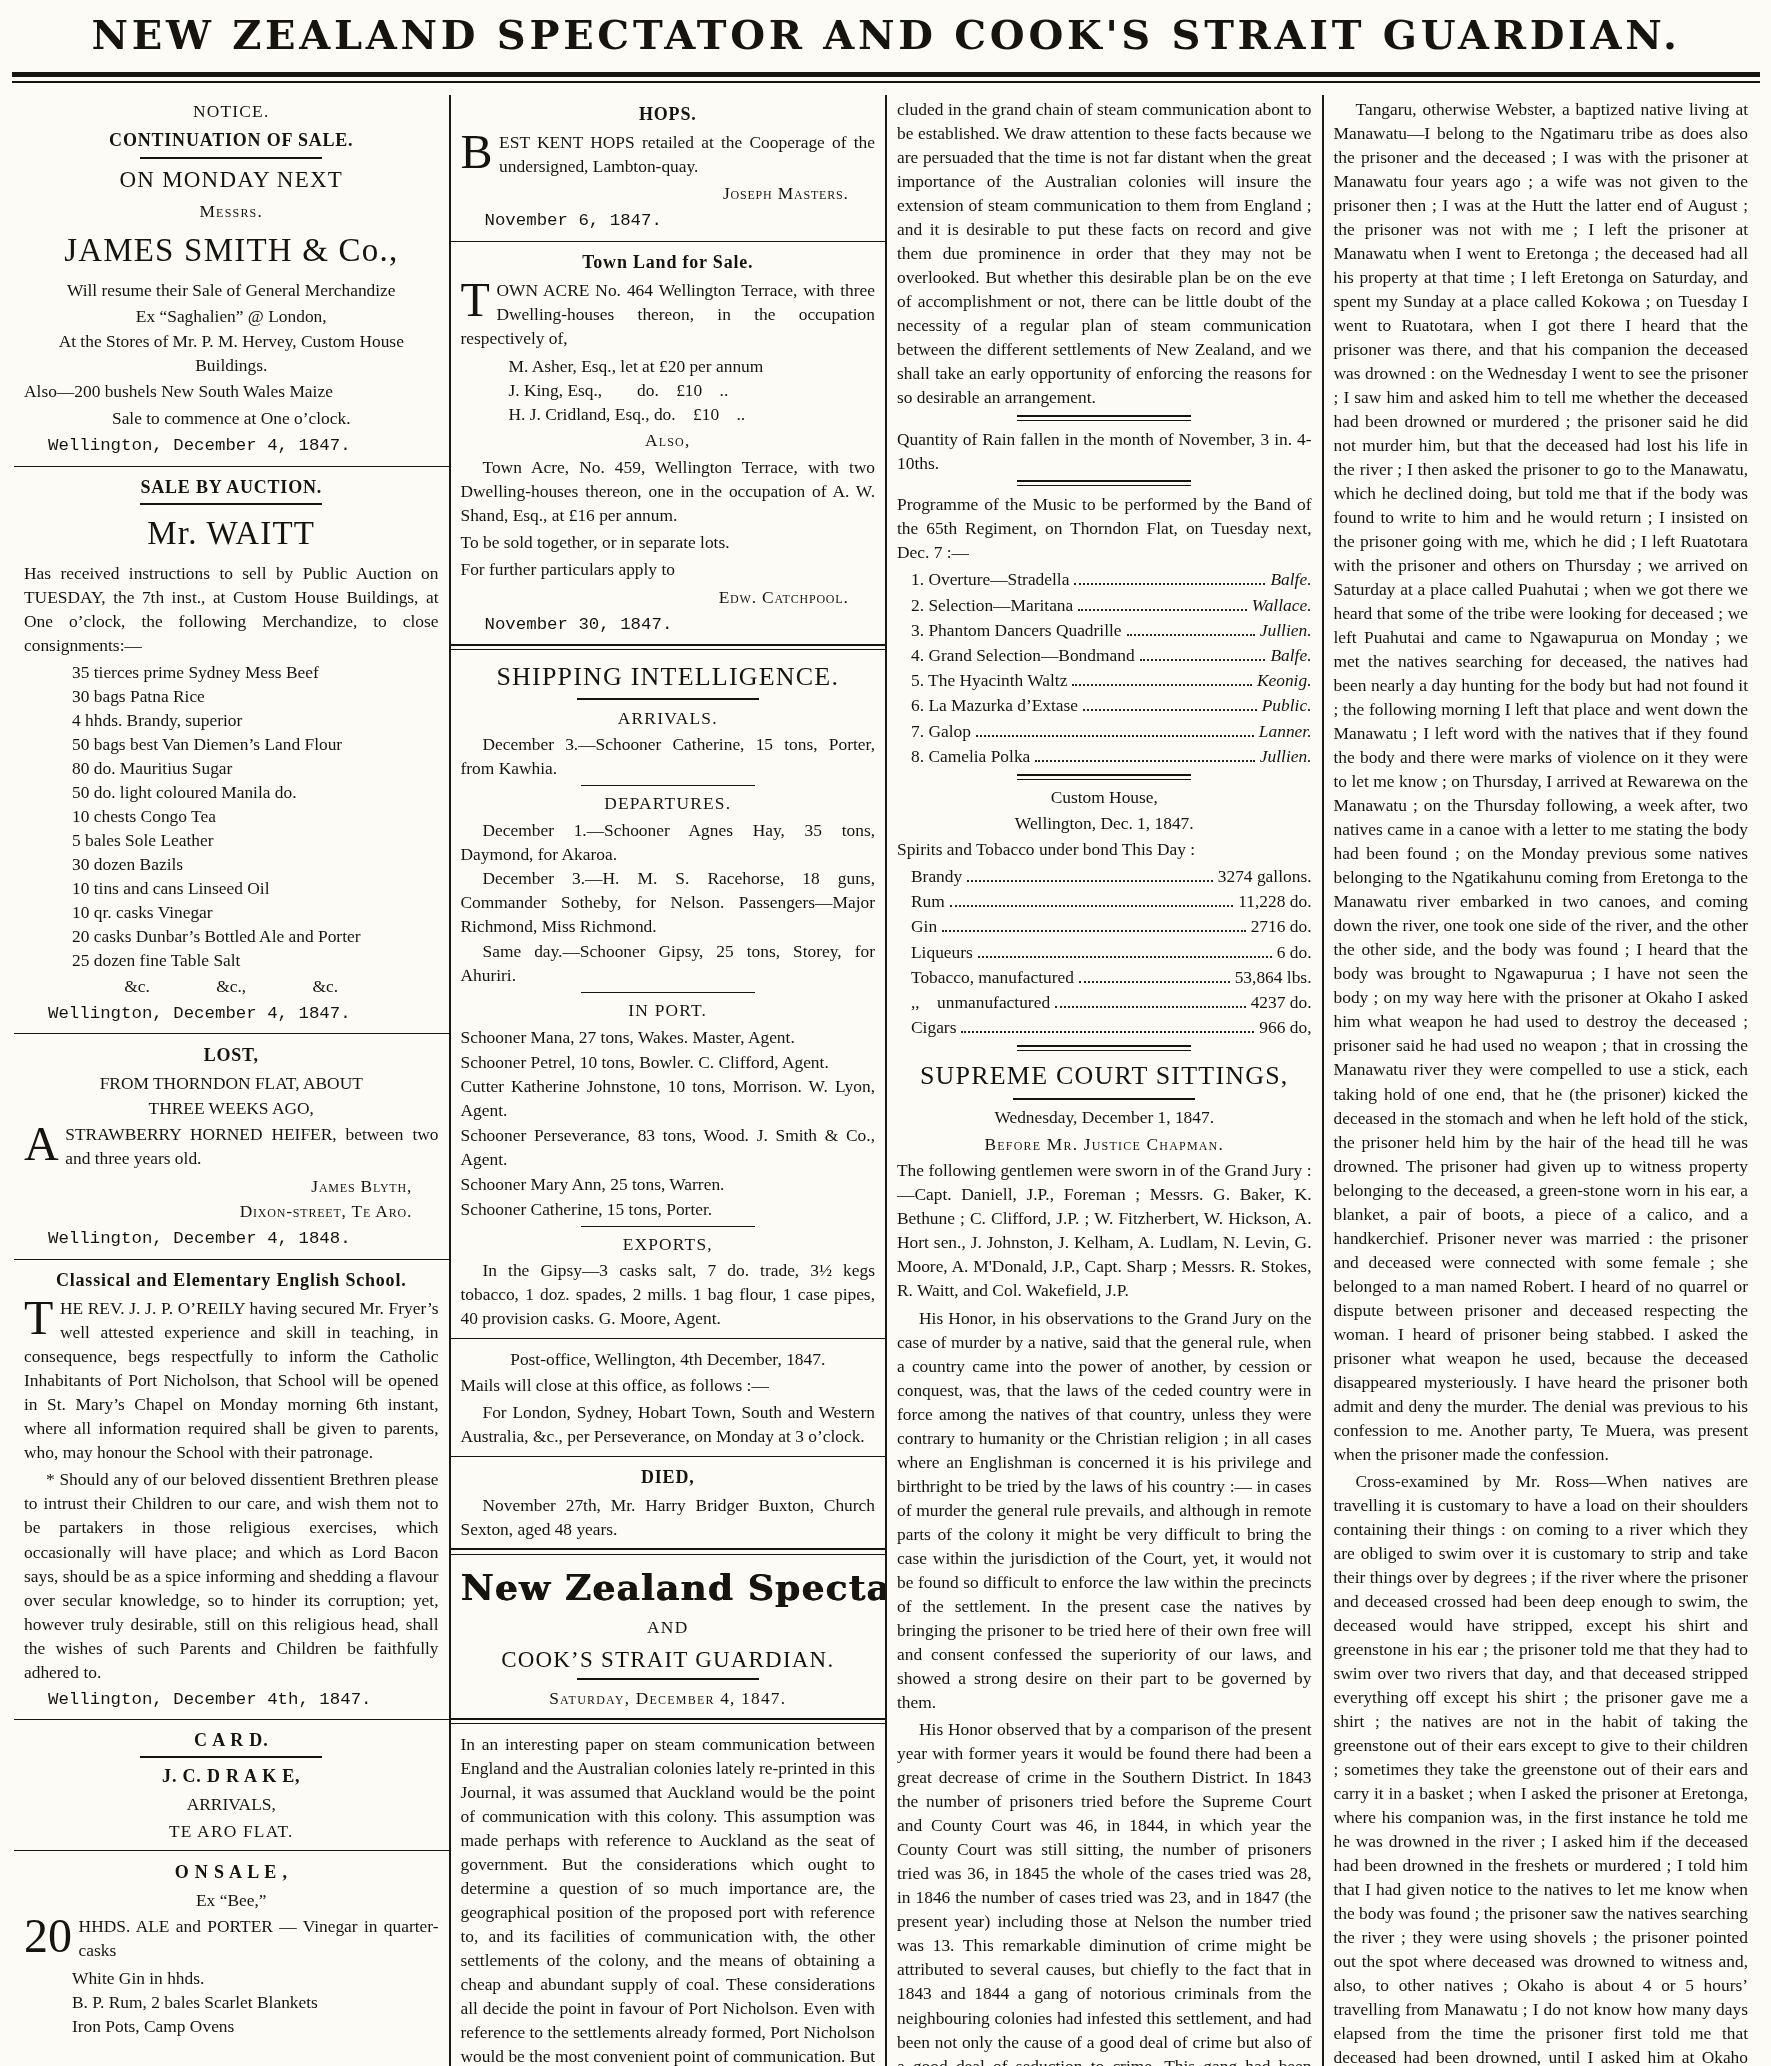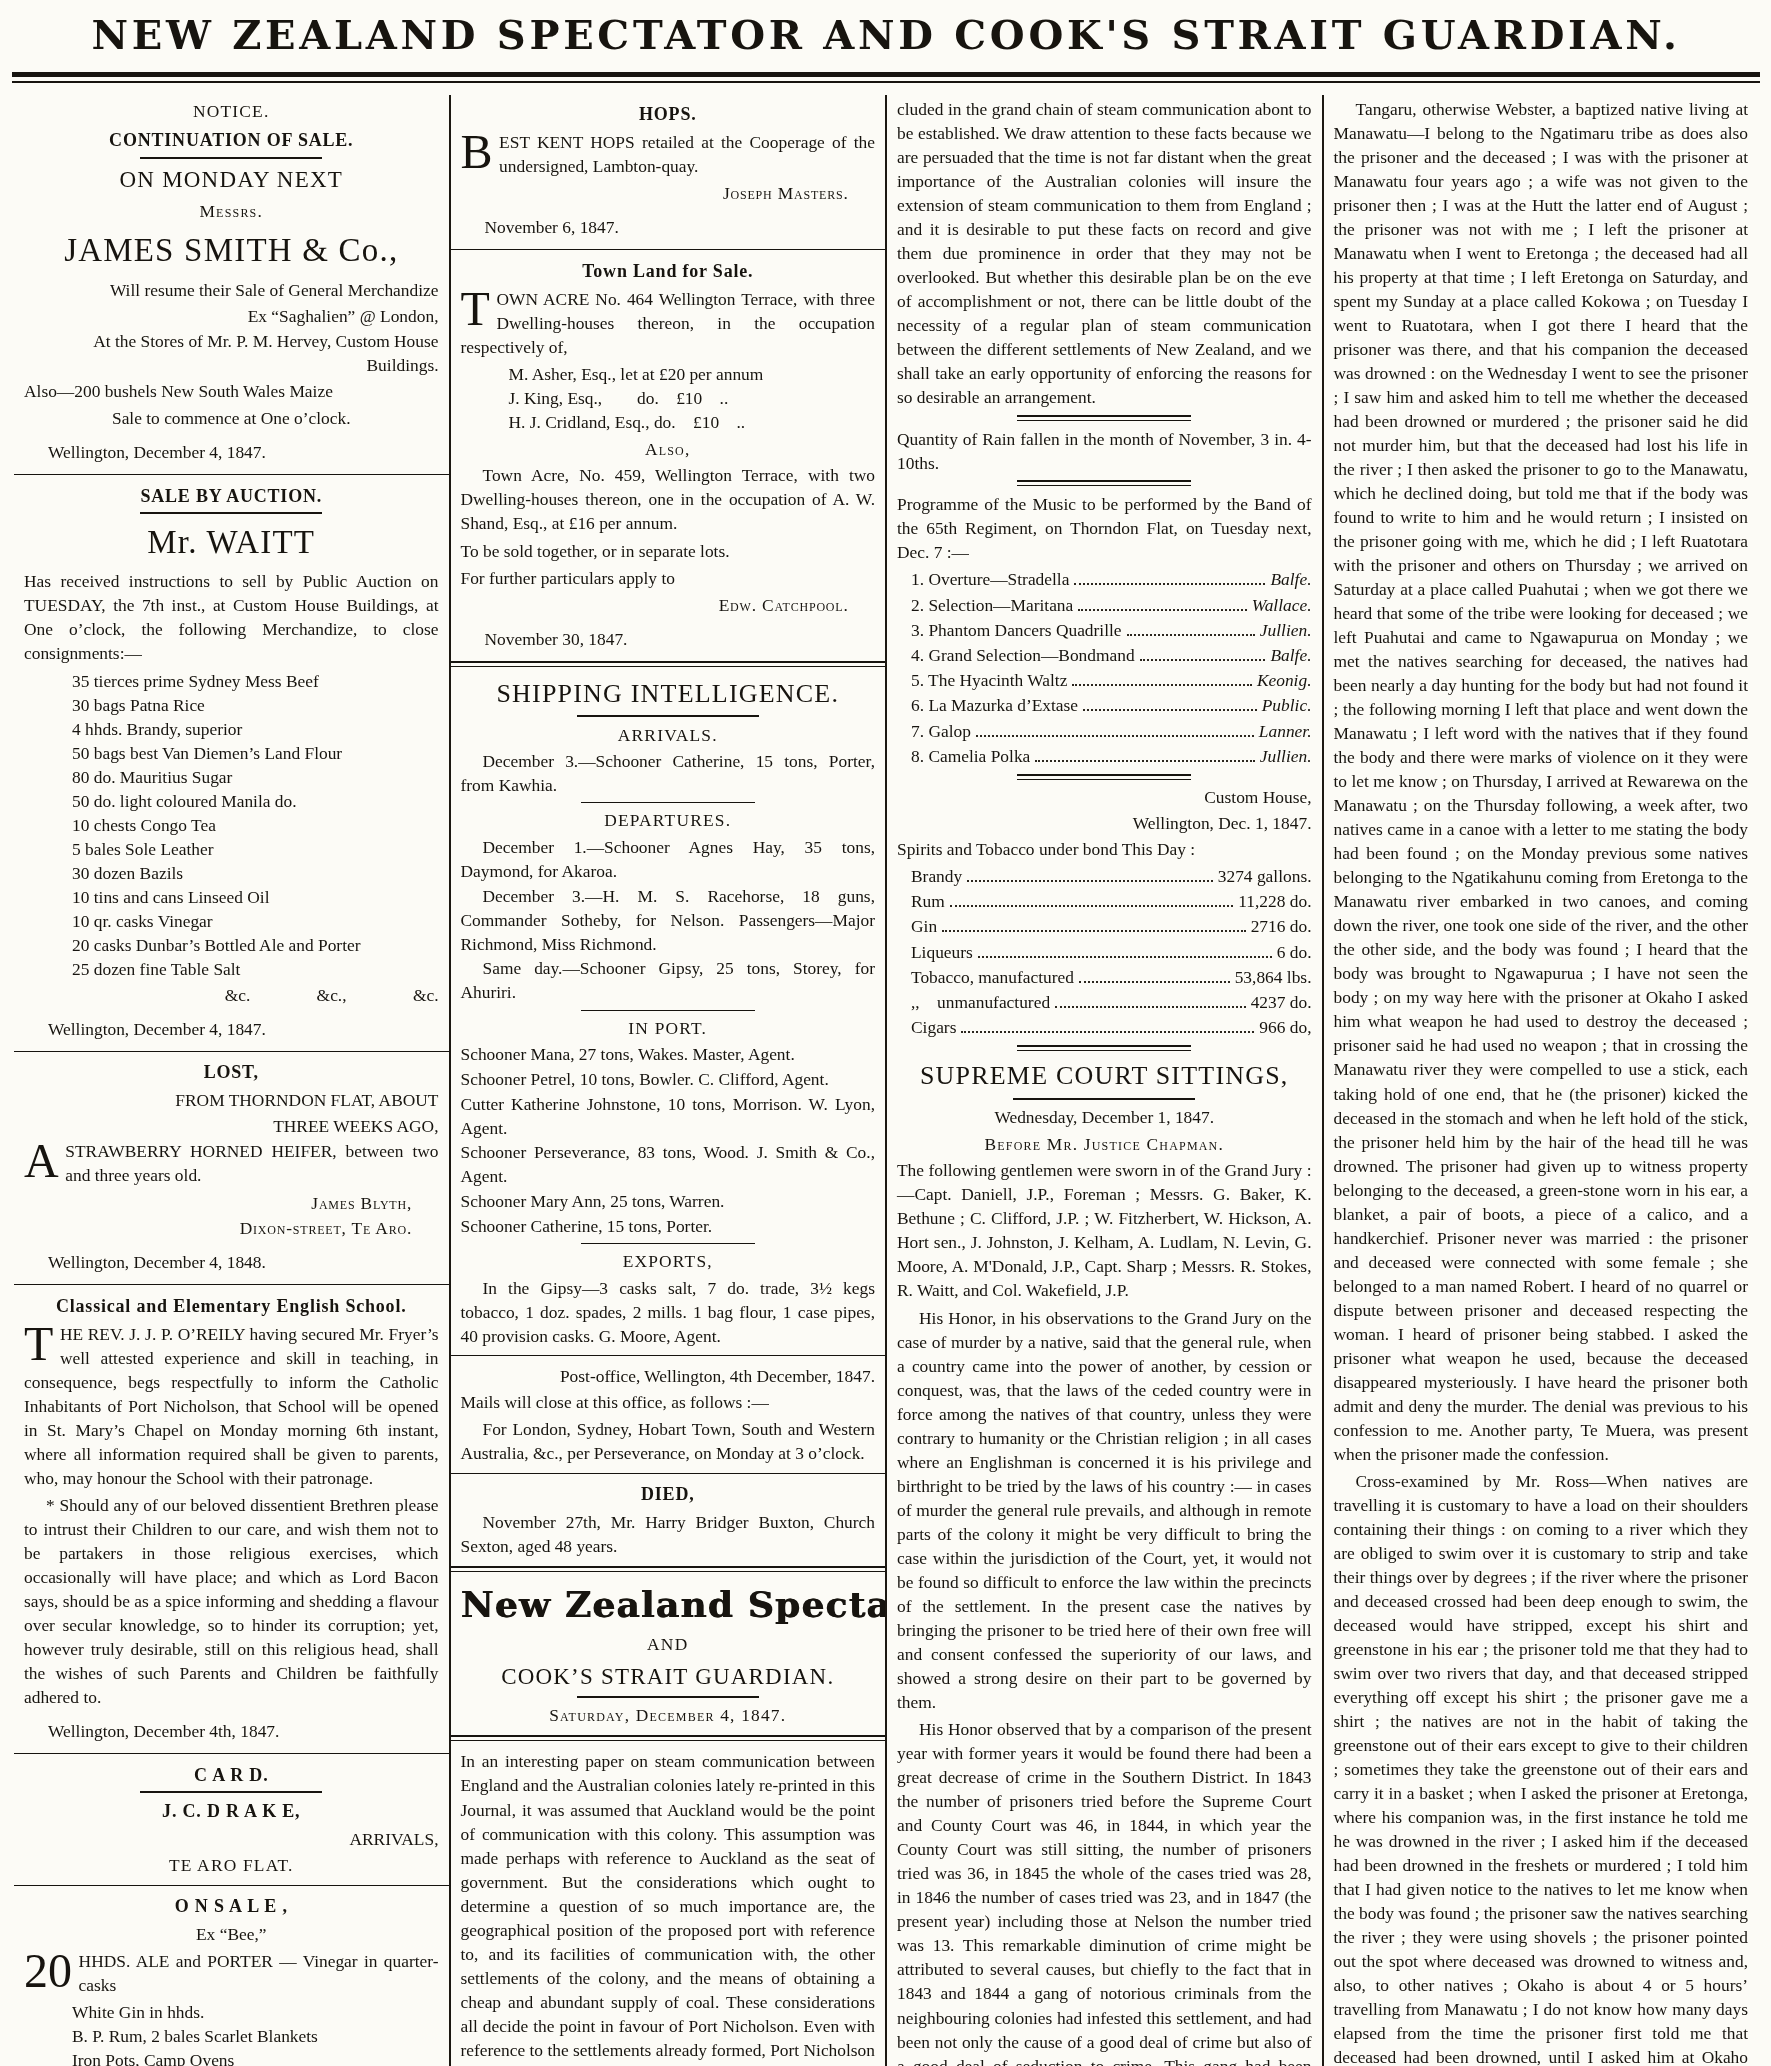--- a/index.html
+++ b/index.html
@@ -17,33 +17,33 @@
   .columns{display:flex;align-items:stretch;padding:12.4px 14px 0;height:2736px;box-sizing:border-box;}
   .col{flex:1 1 0;padding:1.7px 10px 0;overflow:hidden;font-size:17.4px;line-height:1.38;}
   .col + .col{border-left:2.1px solid #1c1812;}
 
   p{margin:0 0 3.3px;}
   .p{text-align:justify;text-indent:22px;}
   .p0{text-indent:0;}
   .pd{text-indent:0;text-align:justify;}
   .cap{float:left;font-size:48px;line-height:36px;padding:4.1px 6.6px 0 0;font-weight:normal;}
   .sc{font-variant:small-caps;text-align:center;letter-spacing:1.2px;margin:2.5px 0;}
-  .c{text-align:right;margin:1.7px 0;}
+  .c{text-align:center;margin:1.7px 0;}
   .ci{text-align:center;margin:2.5px 0;}
   .h-display{text-align:center;font-weight:normal;font-size:33px;letter-spacing:1.2px;margin:5.8px 0 4.1px;white-space:nowrap;}
   .h-section{text-align:center;font-size:26px;letter-spacing:1.2px;margin:7.4px 0 3.3px;white-space:nowrap;}
   .h-mid{text-align:center;font-size:23px;letter-spacing:1.2px;margin:5px 0 2.5px;white-space:nowrap;}
   .h-bold{text-align:center;font-weight:bold;font-size:18px;letter-spacing:0.8px;margin:5px 0 3.3px;}
   .hrule{width:44%;margin:1.7px auto 5.8px;border-top:2.1px solid #17140f;}
   .rule{border-top:1.7px solid #17140f;margin:7.4px -10px 8.3px;}
   .drule{border-top:2.1px solid #17140f;border-bottom:1.7px solid #17140f;height:3.3px;margin:7.4px -10px 8.3px;}
   .srule{width:42%;margin:5px auto;border-top:1.7px solid #17140f;}
   .sdrule{width:42%;margin:5.8px auto;border-top:2.1px solid #17140f;border-bottom:1.7px solid #17140f;height:2.9px;}
   .sig{text-align:right;font-variant:small-caps;letter-spacing:0.8px;padding-right:26.4px;margin:1.7px 0;}
-  .date{margin:10px 0;padding-left:24px;}
+  .date{margin:4px 0;padding-left:24px;font-family:Liberation Mono, monospace;}
   .list{margin:1.7px 0;}
   .list-item{padding-left:48px;}
   .bl{text-align:center;font-family:"DejaVu Serif",serif;font-weight:bold;font-size:36px;letter-spacing:1.2px;margin:8.3px 0 2.5px;text-shadow:0.8px 0 0 currentColor;white-space:nowrap;}
   .lrow{display:flex;align-items:baseline;padding-left:14px;margin:1.2px 0;font-family:Liberation Serif, serif;}
   .ll-l,.lt-l{white-space:nowrap;}
   .ll-dots{flex:1 1 auto;border-bottom:2.1px dotted #2b261e;margin:0 5px 5px;min-width:16.5px;}
   .ll-v{font-style:italic;white-space:nowrap;}
   .lt-v{white-space:nowrap;}
   .wide{word-spacing:62px;}
   .tight{margin-bottom:0.8px;}

